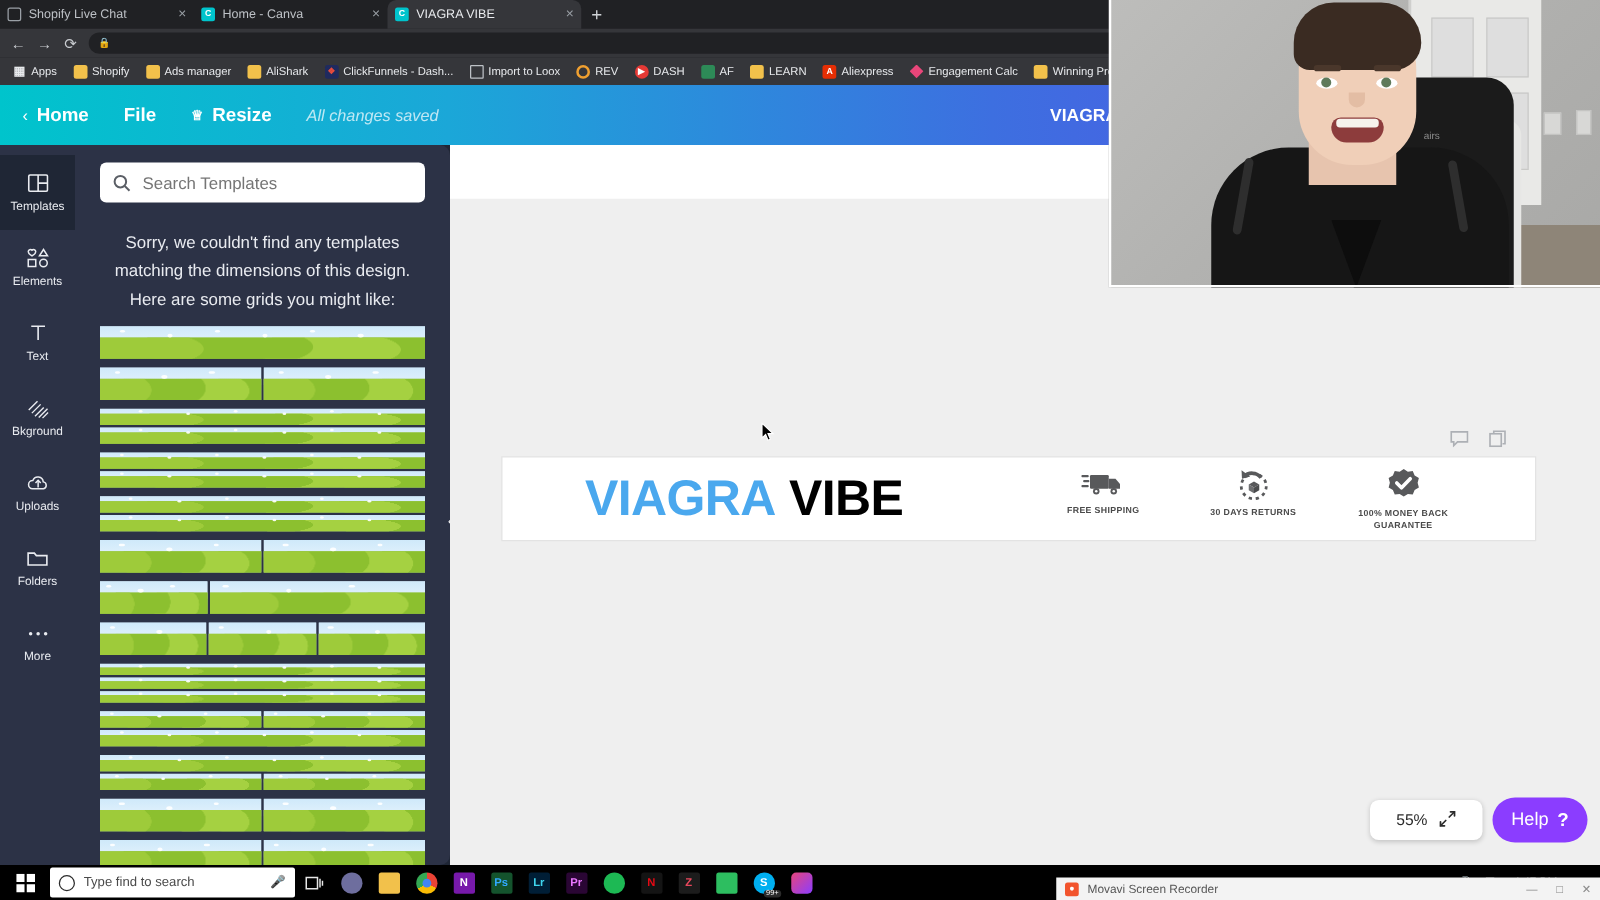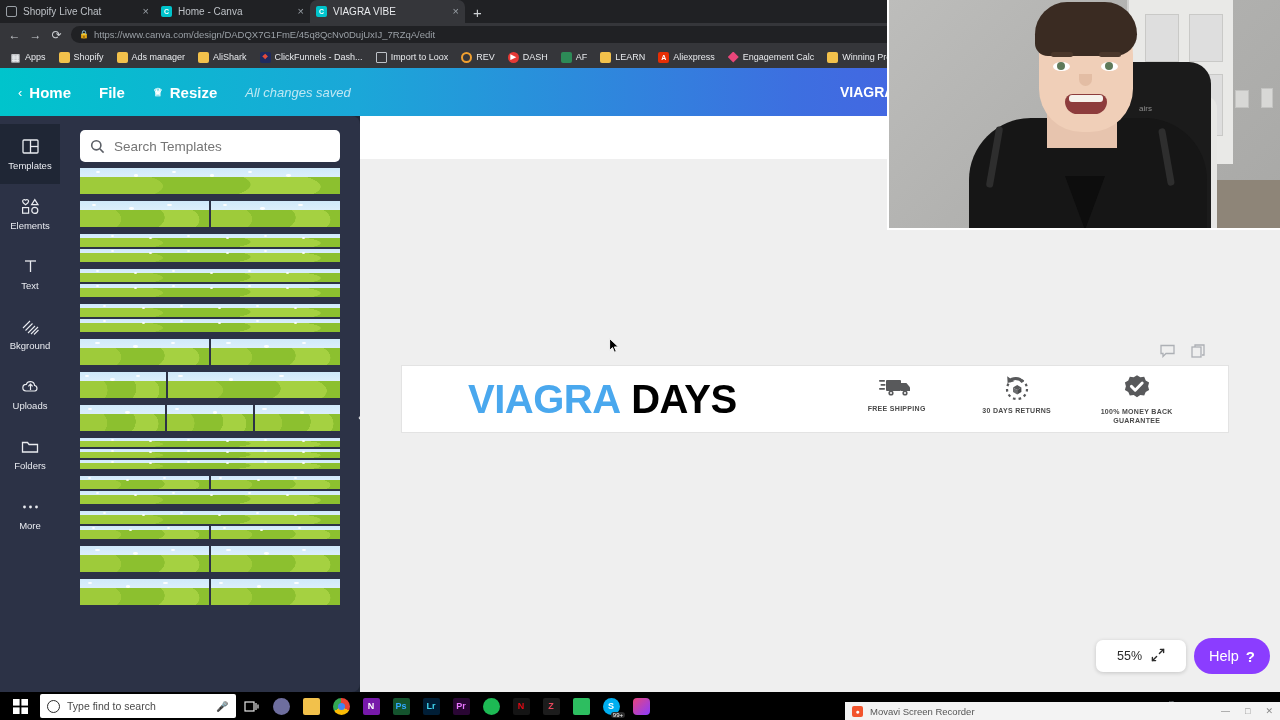--- a/index.html
+++ b/index.html
@@ -318,21 +318,20 @@
     </div>
     <div class="newtab">+</div>
   </div>
 
   <div class="browser-toolbar">
     <span class="nav-btn">←</span>
     <span class="nav-btn">→</span>
     <span class="nav-btn">⟳</span>
     <div class="omnibox">
       <span class="lock">🔒</span>
-      <span>https://www.canva.com/design/DADQX7G1FmE/45q8QcNv0DujUxIJ_7RZqA/edit</span>
     </div>
   </div>
 
   <div class="bookmarks">
     <div class="bm">
       <span class="bm-ico ico-apps">▦</span>
       <span>Apps</span>
     </div>
     <div class="bm">
       <span class="bm-ico ico-folder"></span>
@@ -487,20 +486,21 @@
         <div class="search-box">
           <span>
             <svg width="15" height="15" viewBox="0 0 15 15" fill="none" stroke="#5b5f66" stroke-width="1.6">
               <circle cx="6.3" cy="6.3" r="4.6"></circle>
                 <line x1="9.8" y1="9.8" x2="13.6" y2="13.6"></line>
             </svg>
           </span>
           <input class="search-input" type="text" placeholder="Search Templates" style="">
         </div>
       </div>
+      <div class="panel-msg">Sorry, we couldn't find any templates matching the dimensions of this design. Here are some grids you might like:</div>
       <div class="grids" id="grids">
           <div class="grid-card">
             <div class="grid-row">
               <div class="cell" style="flex: 1 1 0%; height: 26px;">
                 <div class="clouds">
                   <div class="cloud" style="left: 6%; top: 10%; width: 4.33333px; height: 2.88889px;"></div>
                   <div class="cloud" style="left: 20.6667%; top: 22%; width: 4.33333px; height: 2.88889px;"></div>
                   <div class="cloud" style="left: 35.3333%; top: 10%; width: 4.33333px; height: 2.88889px;"></div>
                   <div class="cloud" style="left: 50%; top: 22%; width: 4.33333px; height: 2.88889px;"></div>
                   <div class="cloud" style="left: 64.6667%; top: 10%; width: 4.33333px; height: 2.88889px;"></div>
@@ -814,21 +814,21 @@
           <svg width="15" height="14" viewBox="0 0 15 14" fill="none" stroke="#adb0b5" stroke-width="1.3">
             <rect x="1" y="3" width="9" height="10"></rect>
               <path d="M4 3V1h9v10h-2"></path>
           </svg>
         </span>
       </div>
 
       <div class="page">
         <div class="brandwrap">
           <div class="brand">
-            <span class="b1">VIAGRA</span><span>&nbsp;</span><span class="b2">DAYS</span>
+            <span class="b1">VIAGRA</span><span>&nbsp;</span><span class="b2">VIBE</span>
           </div>
         </div>
         <div class="badges">
           <div class="badge">
             <span>
               <svg width="36" height="25" viewBox="0 0 36 25" fill="#58595b">
                 <rect x="7" y="6" width="15" height="11" rx="1"></rect>
                 <path d="M22 9h5.4l3.6 4.2V17H22z"></path>
                 <circle cx="12" cy="19" r="2.6"></circle>
                   <circle cx="26" cy="19" r="2.6"></circle>

